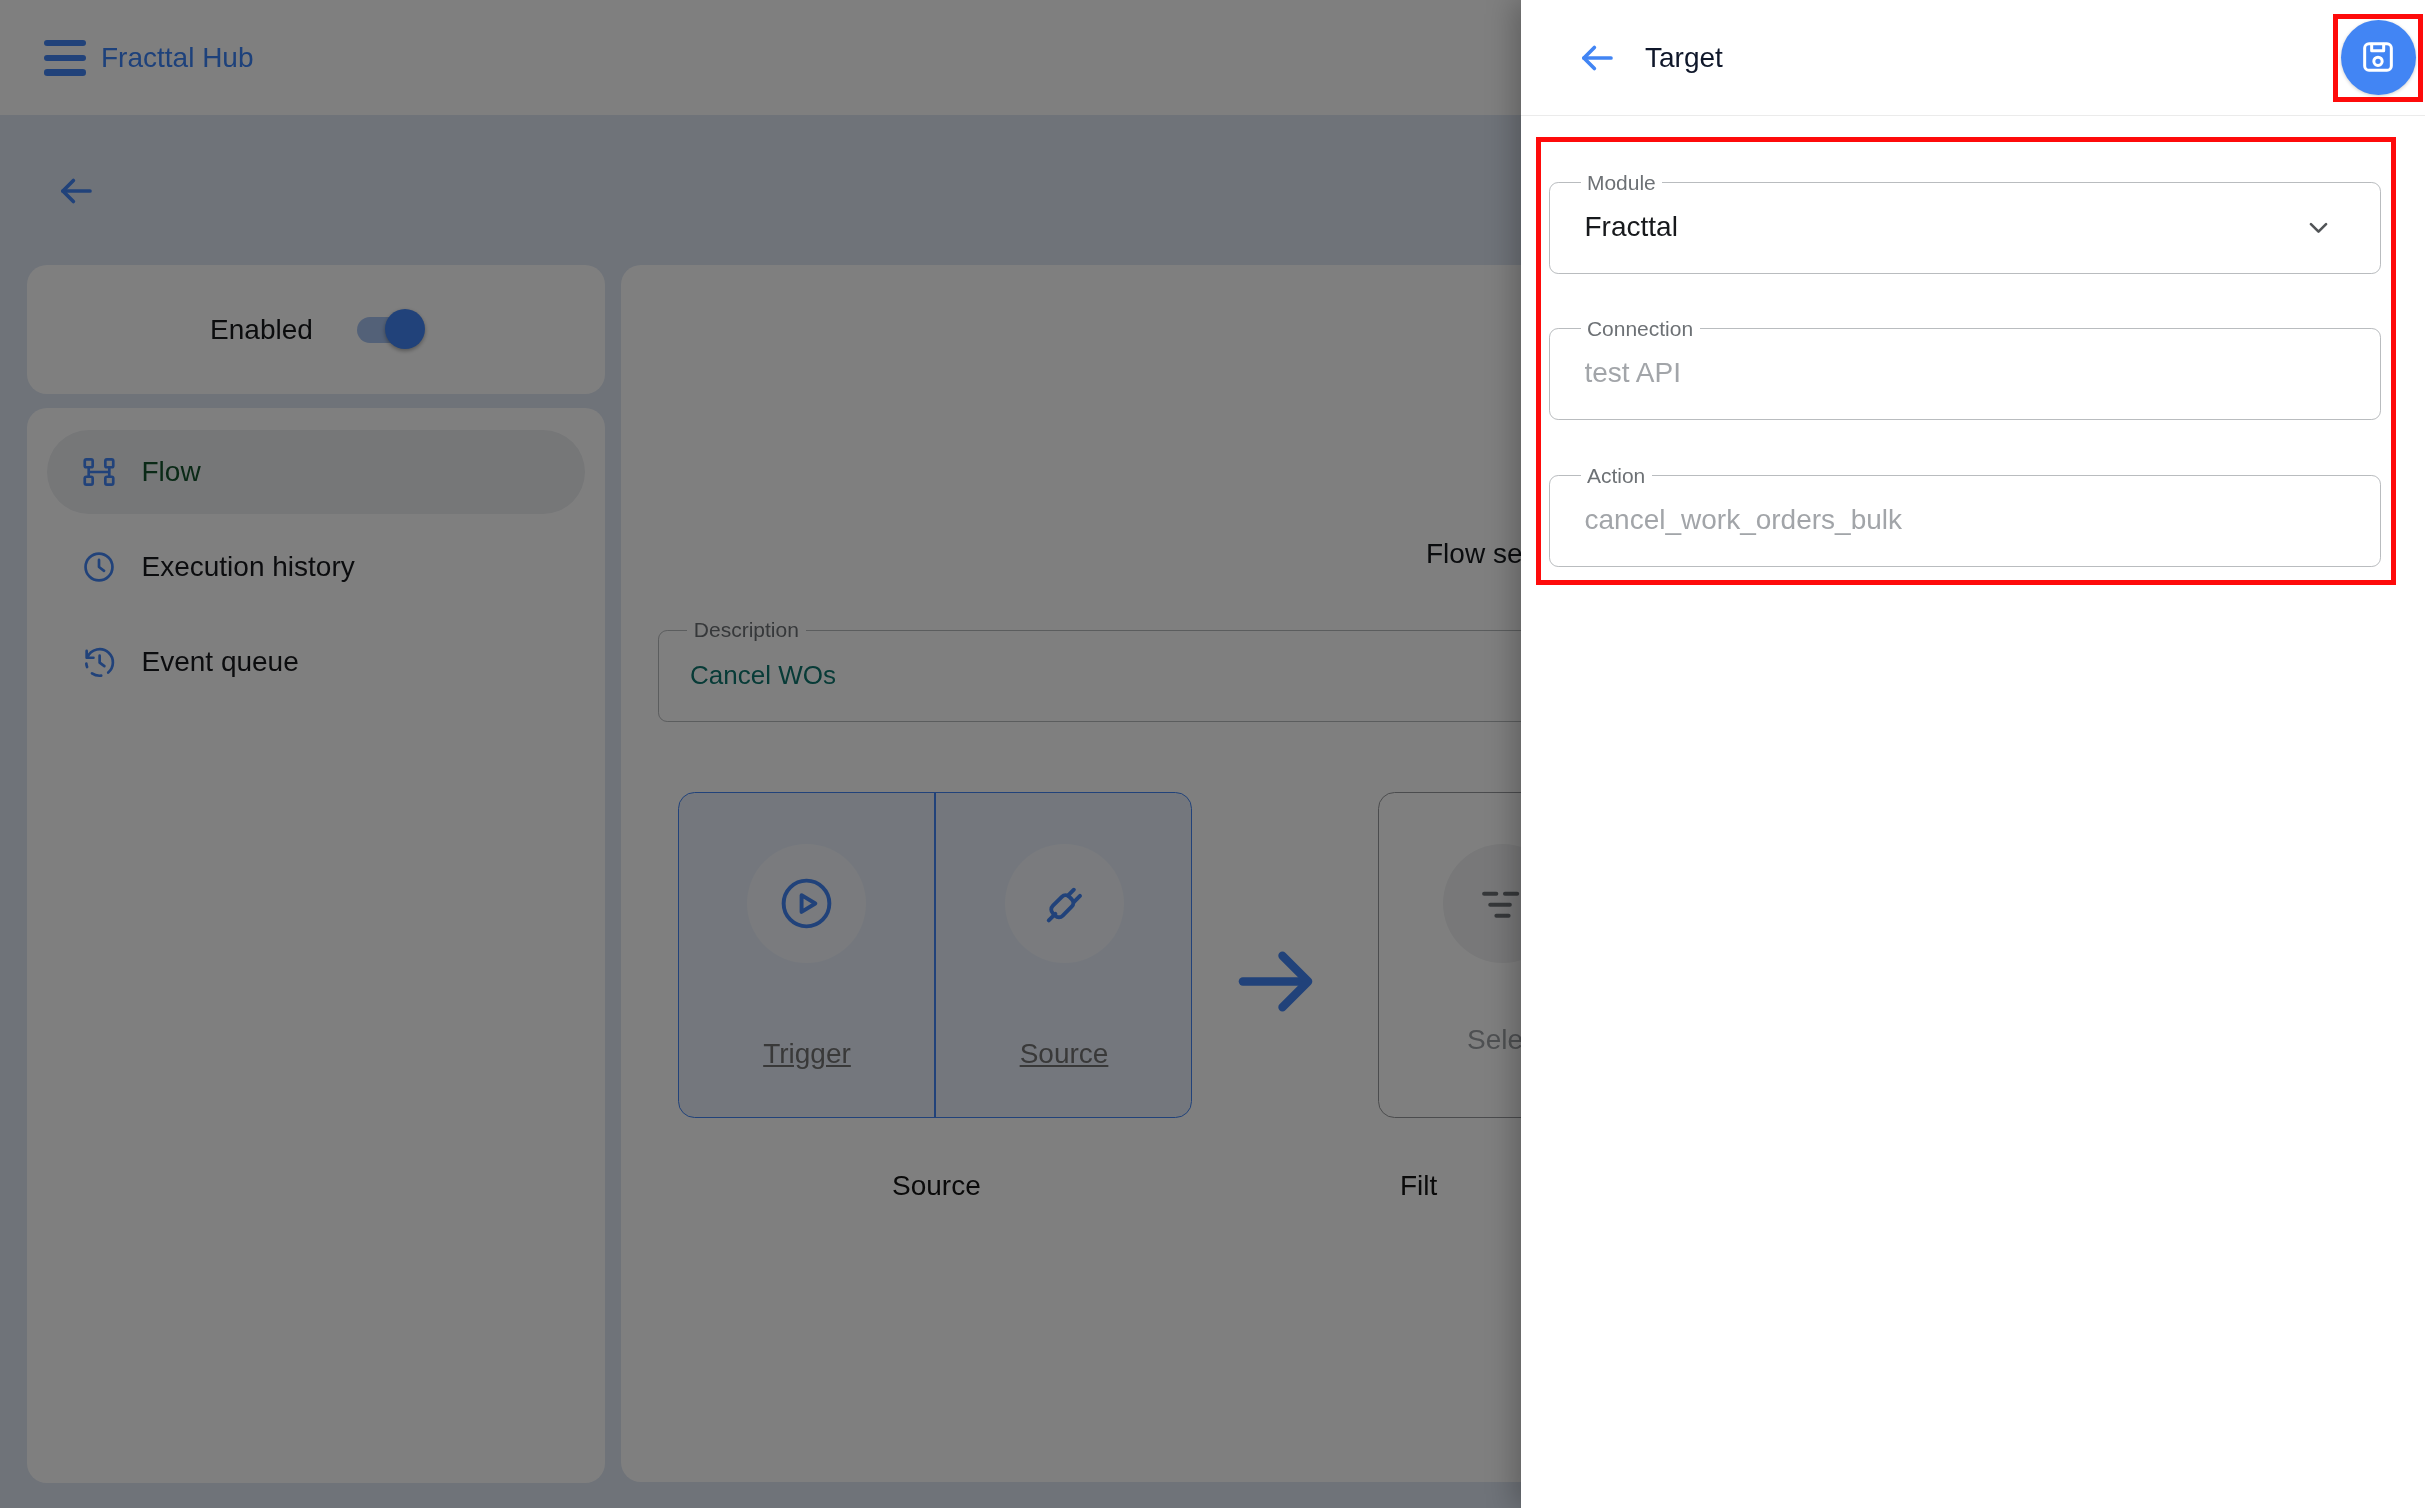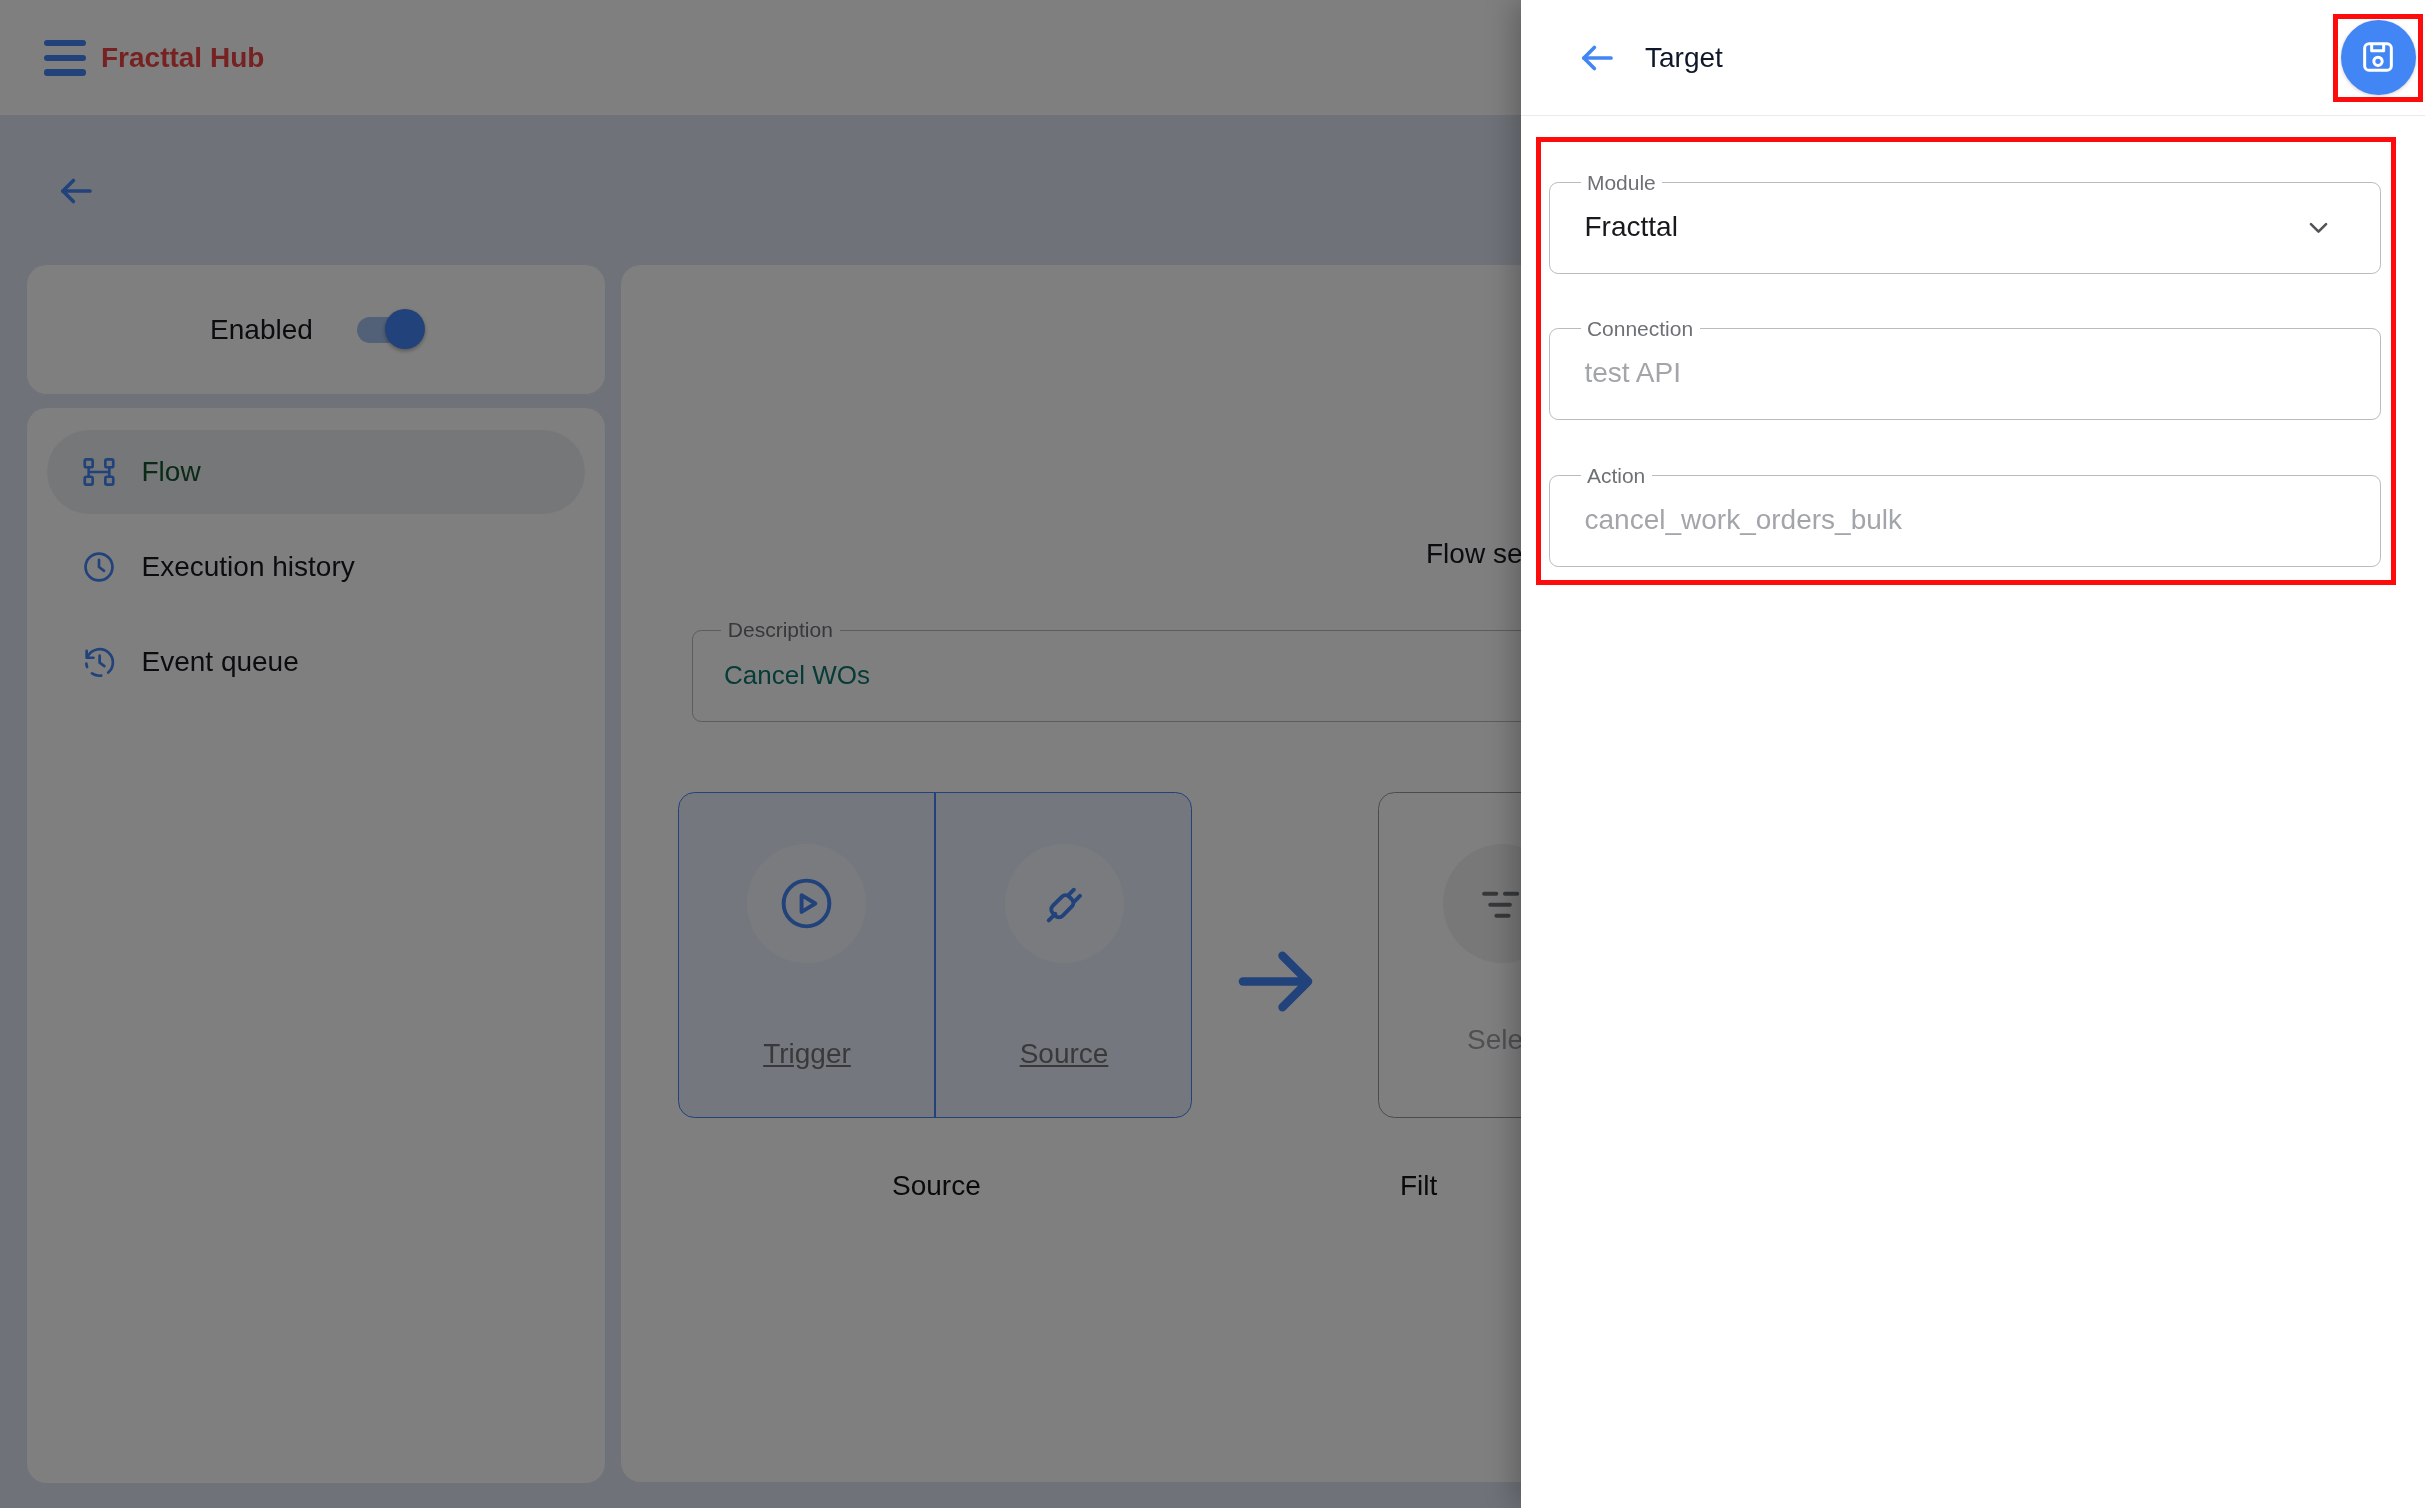--- a/index.html
+++ b/index.html
@@ -6,21 +6,21 @@
   html,body { background:#555; }
   .screen {
     position:relative; width:2426px; height:1508px; overflow:hidden;
     background:#dfe7f3; font-family:"Liberation Sans", sans-serif;
     -webkit-font-smoothing:antialiased;
   }
   
   .appbar { position:absolute; left:0; top:0; width:2426px; height:115px; background:#ffffff; }
   .hamburger { position:absolute; left:44px; top:40px; width:42px; height:36px; cursor:pointer; }
   .hamburger span { display:block; width:42px; height:6.4px; border-radius:3.2px; background:#4285f4; margin-bottom:8.2px; }
-  .app-title { position:absolute; left:101px; top:0; height:115px; line-height:115px; font-size:28px; font-weight:700; color:#ef4444; }
+  .app-title { position:absolute; left:101px; top:0; height:115px; line-height:115px; font-size:28px; font-weight:400; color:#3b82f6; }
 
   
   .content-back { position:absolute; left:55px; top:170px; width:42px; height:42px; cursor:pointer; }
   .card { position:absolute; background:#ffffff; border-radius:20px; }
   .enabled-card { left:26.5px; top:265px; width:578px; height:129px; display:flex; align-items:center; justify-content:center; gap:44px; }
   .enabled-label { font-size:28px; color:#16181b; }
   .toggle { position:relative; width:64px; height:26px; border-radius:13px; background:#a7c3f0; cursor:pointer; }
   .toggle .knob { position:absolute; right:-3.7px; top:-7.3px; width:40px; height:40px; border-radius:50%;
                   background:#4285f4; box-shadow:0 1.8px 4.6px rgba(0,0,0,.35); }
 
@@ -33,21 +33,21 @@
   .nav-item.active .nav-label { color:#14532d; }
 
   .main-card { left:621px; top:265px; width:939px; height:1217px; }
   .flow-heading { position:absolute; left:1426px; top:538px; font-size:28px; color:#15181c; white-space:nowrap; }
 
   .outline-field { position:absolute; border:1.8px solid #b7babd; border-radius:9.2px; background:transparent; }
   .outline-field .flabel { position:absolute; left:27.5px; top:-13px; font-size:21px; color:#6d7175;
                            background:#ffffff; padding:0 7.3px; white-space:nowrap; }
   .outline-field .fvalue { position:absolute; left:31px; top:0; right:73px; height:88px; line-height:88px;
                            font-size:26px; color:#0f766e; white-space:nowrap; overflow:hidden; }
-  .desc-field { left:692px; top:630px; width:882px; height:92px; }
+  .desc-field { left:658px; top:630px; width:882px; height:92px; }
 
   
   .tsbox { position:absolute; left:678px; top:792px; width:514px; height:326px;
            border:1.8px solid #4285f4; border-radius:16.5px; background:#e9effb; }
   .tsbox .divider { position:absolute; left:255px; top:0; width:1.8px; height:100%; background:#4285f4; }
   .pcircle { position:absolute; width:119px; height:119px; border-radius:50%; top:51px; }
   .tsbox .pcircle { background:#f4f7fc; }
   .pcircle svg { position:absolute; left:30px; top:30px; width:59px; height:59px; }
   .c-trigger { left:68px; }
   .c-source { left:326px; }

